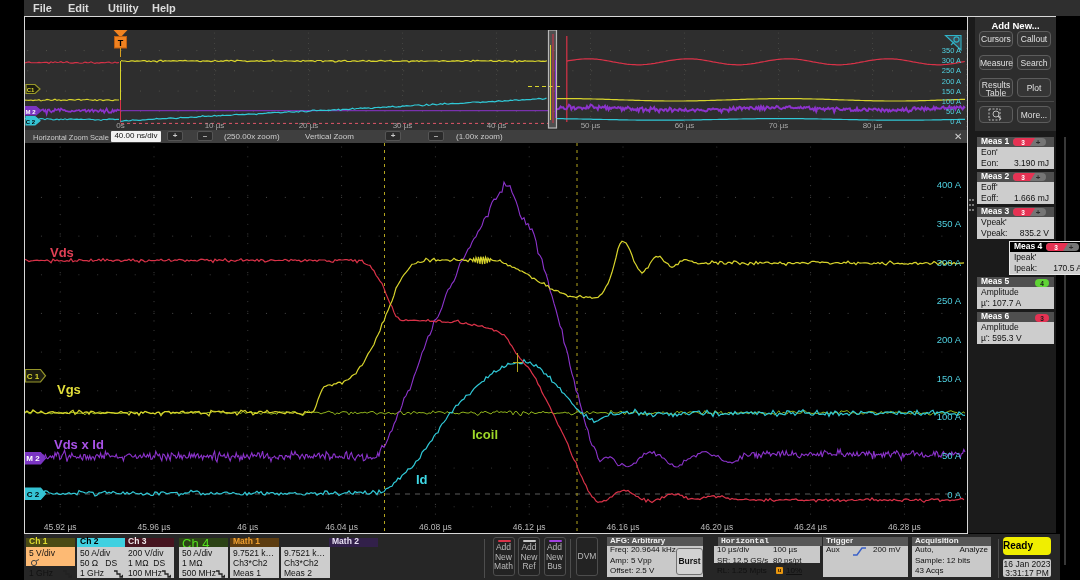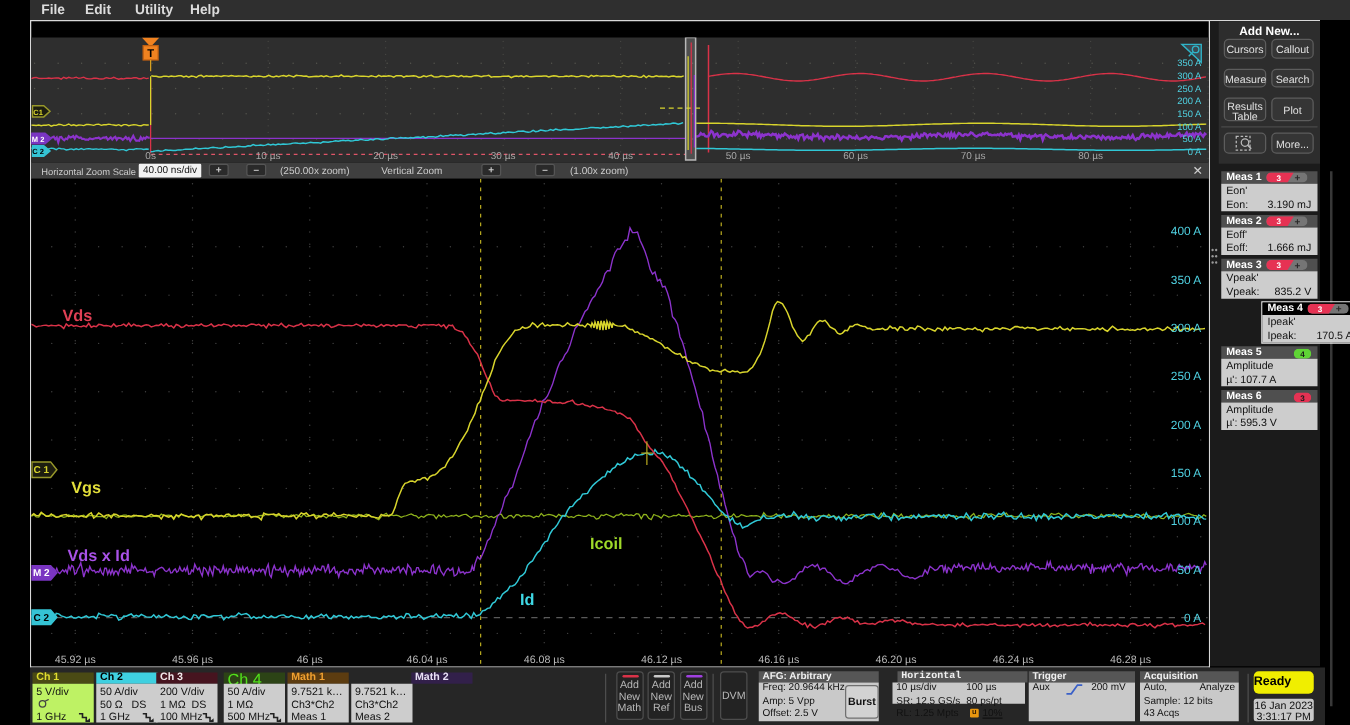--- a/index.html
+++ b/index.html
@@ -1497,21 +1497,21 @@
 <span class="abs" style="left:4px;top:11px;">µ': 595.3 V</span>
 <span class="abs" style="right:5px;top:11px;"></span>
 </div>
     </div>
 
 <div class="abs" style="left:24px;top:534px;width:1036px;height:46px;background:#262626;"></div>
 <div class="abs" style="left:26px;top:537.5px;width:49px;height:40.5px;font-size:8.5px;white-space:nowrap;">
 <div class="abs" style="left:0;top:0;width:49px;height:9.5px;background:#4a4a14;color:#e0dc30;font-weight:bold;font-size:8.5px;">
         <span class="abs" style="left:3px;top:-1.5px;">Ch 1</span>
       </div>
-<div class="abs" style="left:0;top:9.5px;width:49px;height:31px;background:#bef264;color:#111;">
+<div class="abs" style="left:0;top:9.5px;width:49px;height:19px;background:#fdba74;color:#111;">
         <span class="abs" style="left:3px;top:0.5px;">5 V/div</span>
         <span class="abs" style="left:4px;top:11.5px;"><svg width="10" height="8" viewBox="0 0 10 8">
             <circle cx="4" cy="4" r="2.6" fill="none" stroke="#444" stroke-width="1"></circle>
             <line x1="6" y1="2" x2="9" y2="0.5" stroke="#444" stroke-width="1"></line>
           </svg></span>
         <span class="abs" style="left:3px;top:20.5px;">1 GHz</span>
         <span class="abs" style="right:3px;top:22.5px;"><svg width="9" height="8" viewBox="0 0 9 8">
             <path d="M0 1 L3 1 L3 4 L6 4 L6 7 L9 7" fill="none" stroke="#222" stroke-width="1.3"></path>
             <path d="M6 7 L9 4.5 L9 7 Z" fill="#222"></path>
           </svg></span>

